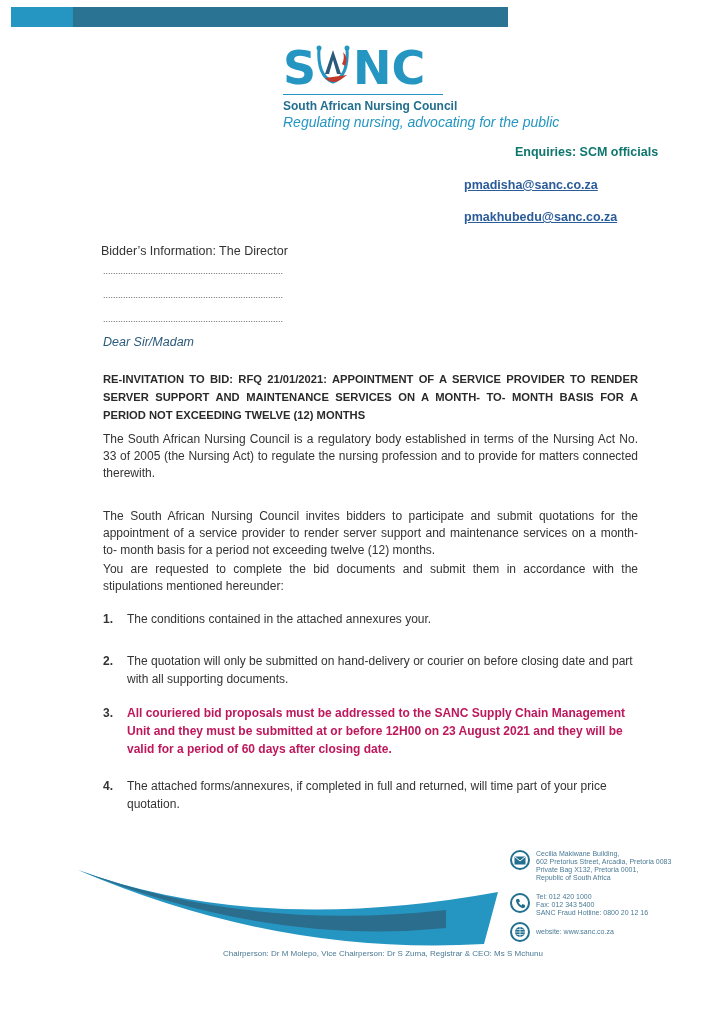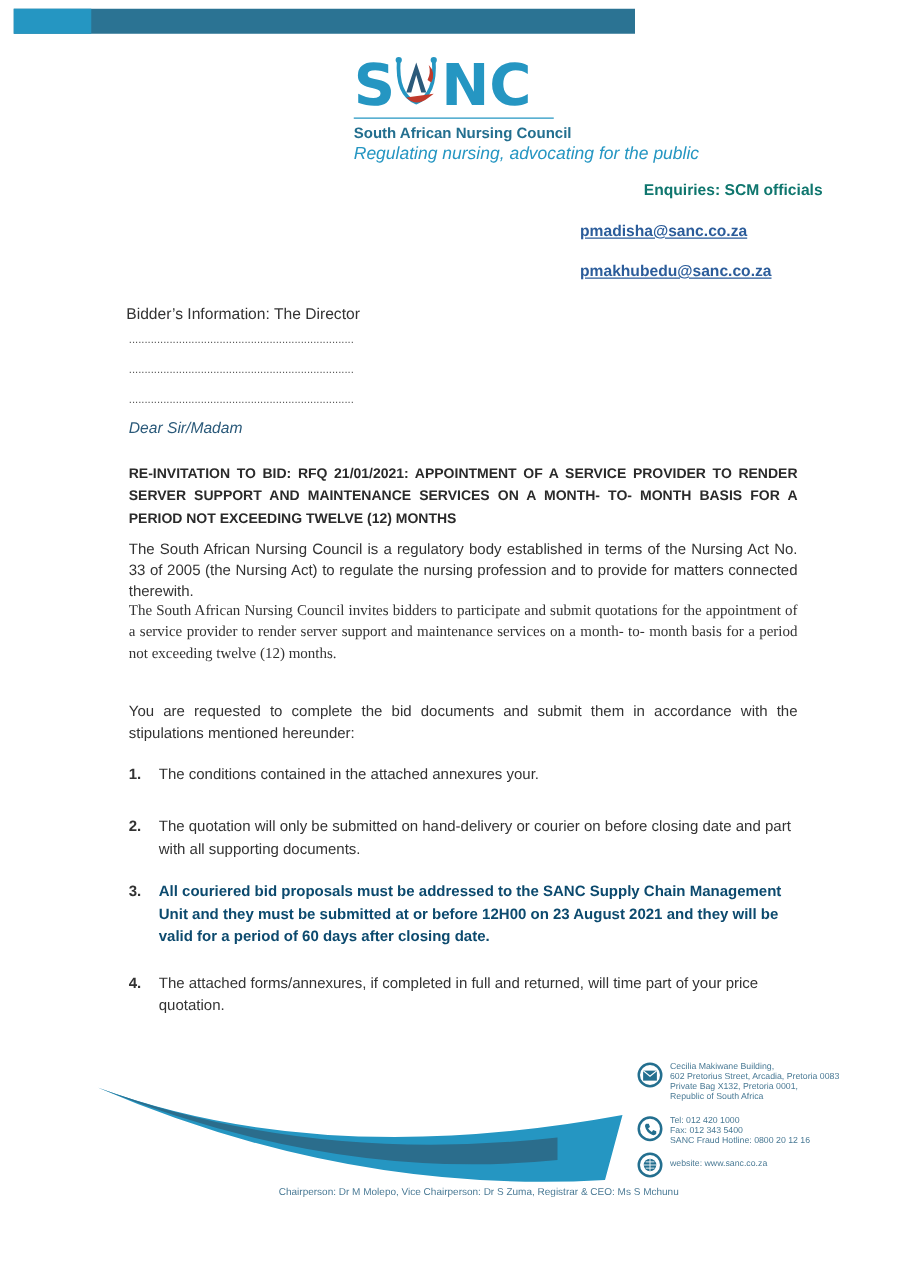--- a/index.html
+++ b/index.html
@@ -14,25 +14,25 @@
   .enquiries { position: absolute; left: 475px; top: 145px; font-size: 12.5px; font-weight: bold; color: #0f766e; margin-left: 40px; }
   .email { position: absolute; font-size: 12.5px; font-weight: bold; color: #2b5c9a; text-decoration: underline; }
   .email1 { left: 464px; top: 178px; text-align: center; }
   .email2 { left: 448px; top: 210px; margin-left: 16px; }
   .bidder { position: absolute; left: 101px; top: 244px; font-size: 12.5px; color: #333; }
   .dots { position: absolute; left: 103px; font-size: 9px; color: #555; letter-spacing: 0px; white-space: nowrap; overflow: hidden; width: 238px; }
   .dots1 { top: 266px; } .dots2 { top: 290px; } .dots3 { top: 314px; }
   .salutation { position: absolute; left: 103px; top: 335px; font-size: 12.5px; font-weight: normal; font-style: italic; color: #2b5a7a; }
   .heading { position: absolute; left: 103px; top: 370px; width: 535px; font-size: 11.2px; font-weight: bold; line-height: 18px; color: #2a2a2a; text-align: justify; }
   .para { position: absolute; left: 103px; width: 535px; font-size: 12px; line-height: 17px; color: #333; text-align: justify; }
-  .p1 { top: 431px; } .p2 { top: 480px; font-family: Liberation Serif, serif; } .p3 { top: 561px; }
+  .p1 { top: 431px; } .p2 { top: 508px; } .p3 { top: 561px; }
   .item { position: absolute; left: 103px; width: 535px; font-size: 12px; line-height: 18px; color: #333; display: flex; }
   .item .num { width: 24px; flex: none; font-weight: bold; }
   .item .txt { flex: 1; }
-  .item.bold .txt { font-weight: bold; color: #0c4a6e; }
+  .item.bold .txt { font-weight: bold; color: #be185d; }
   .i1 { top: 610px; } .i2 { top: 652px; } .i3 { top: 704px; } .i4 { top: 777px; }
   .swoosh { position: absolute; left: 78px; top: 866px; width: 430px; height: 80px; }
   .contact { position: absolute; left: 510px; font-size: 7px; line-height: 8px; color: #4a7a95; display: flex; align-items: flex-start; }
   .contact .ic { width: 20px; height: 20px; border: 2px solid #236f8f; border-radius: 50%; margin-right: 6px; flex: none; display: flex; align-items: center; justify-content: center; box-sizing: border-box; }
   .c1 { top: 850px; } .c2 { top: 893px; } .c3 { top: 922px; }
   .footer { position: absolute; left: 223px; top: 949px; font-size: 8px; color: #4a7a95; white-space: nowrap; }
 </style>
 </head>
 <body>
 

